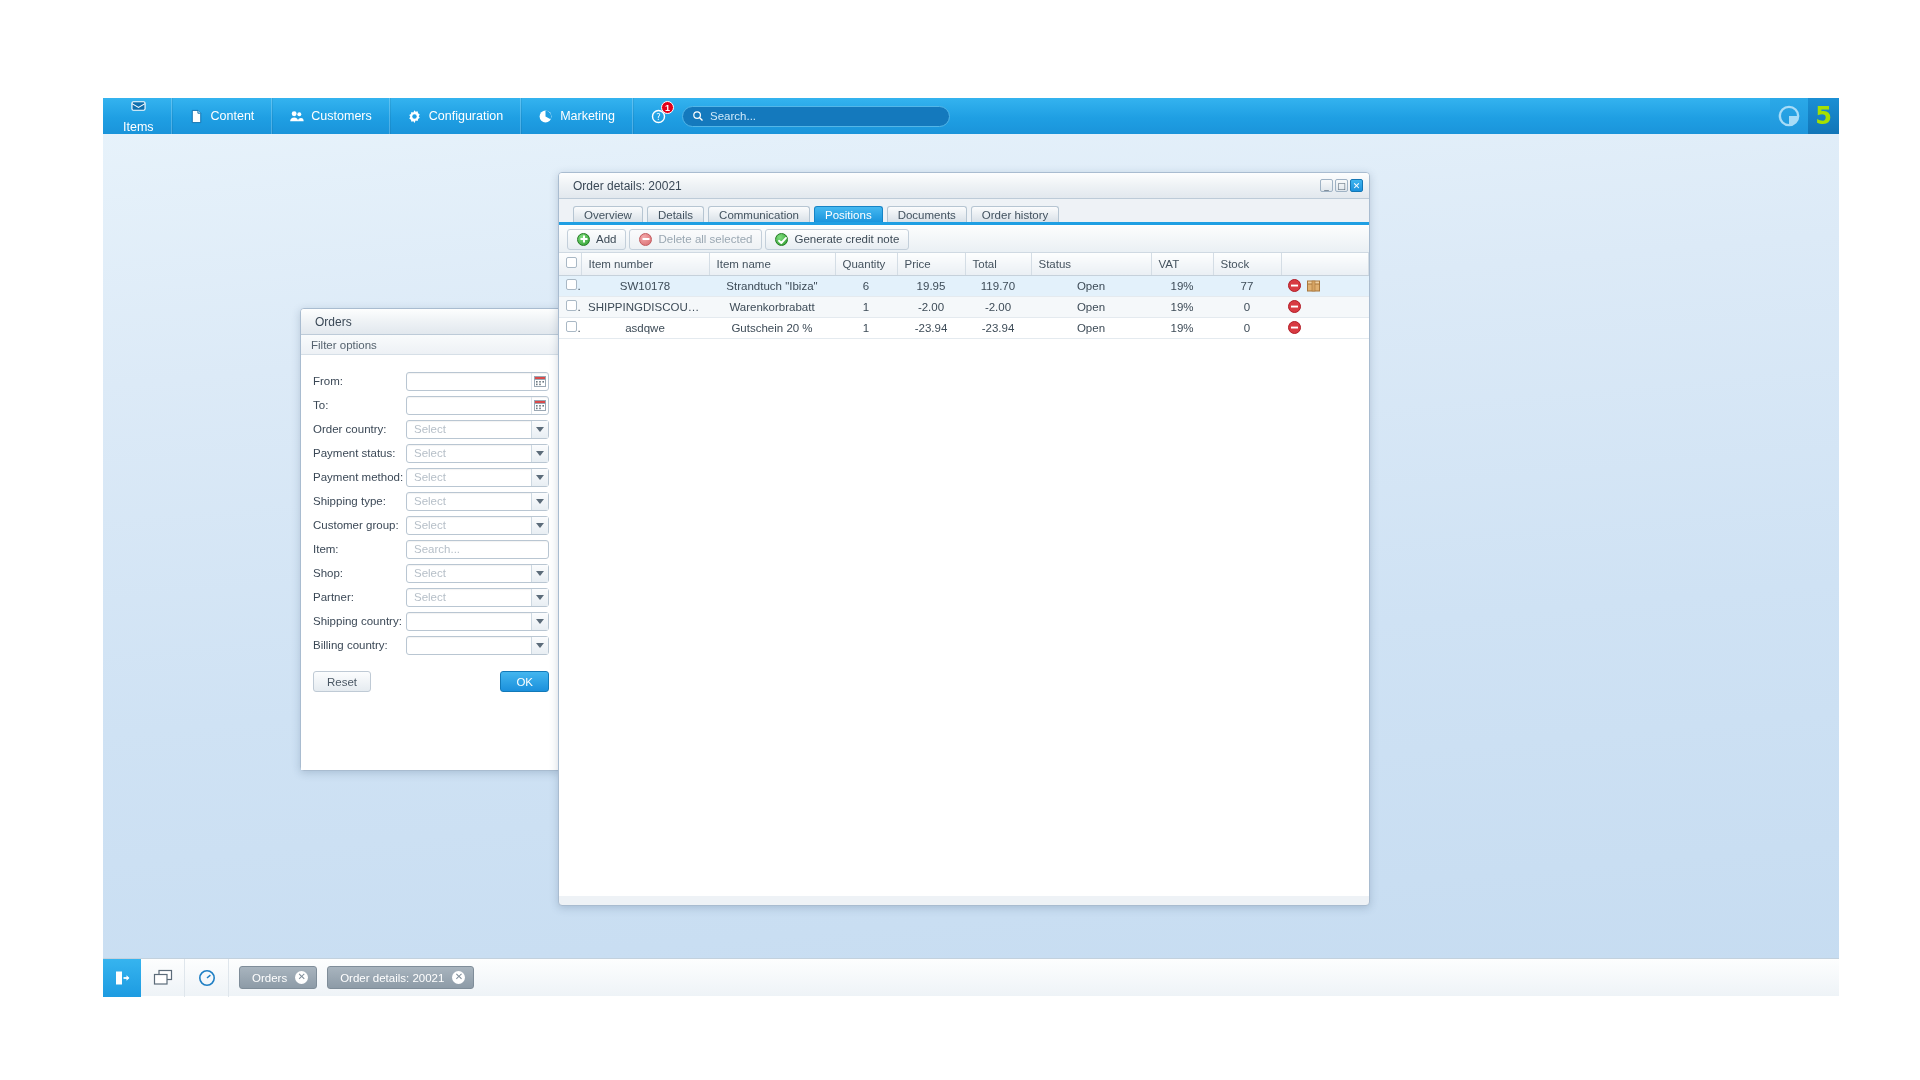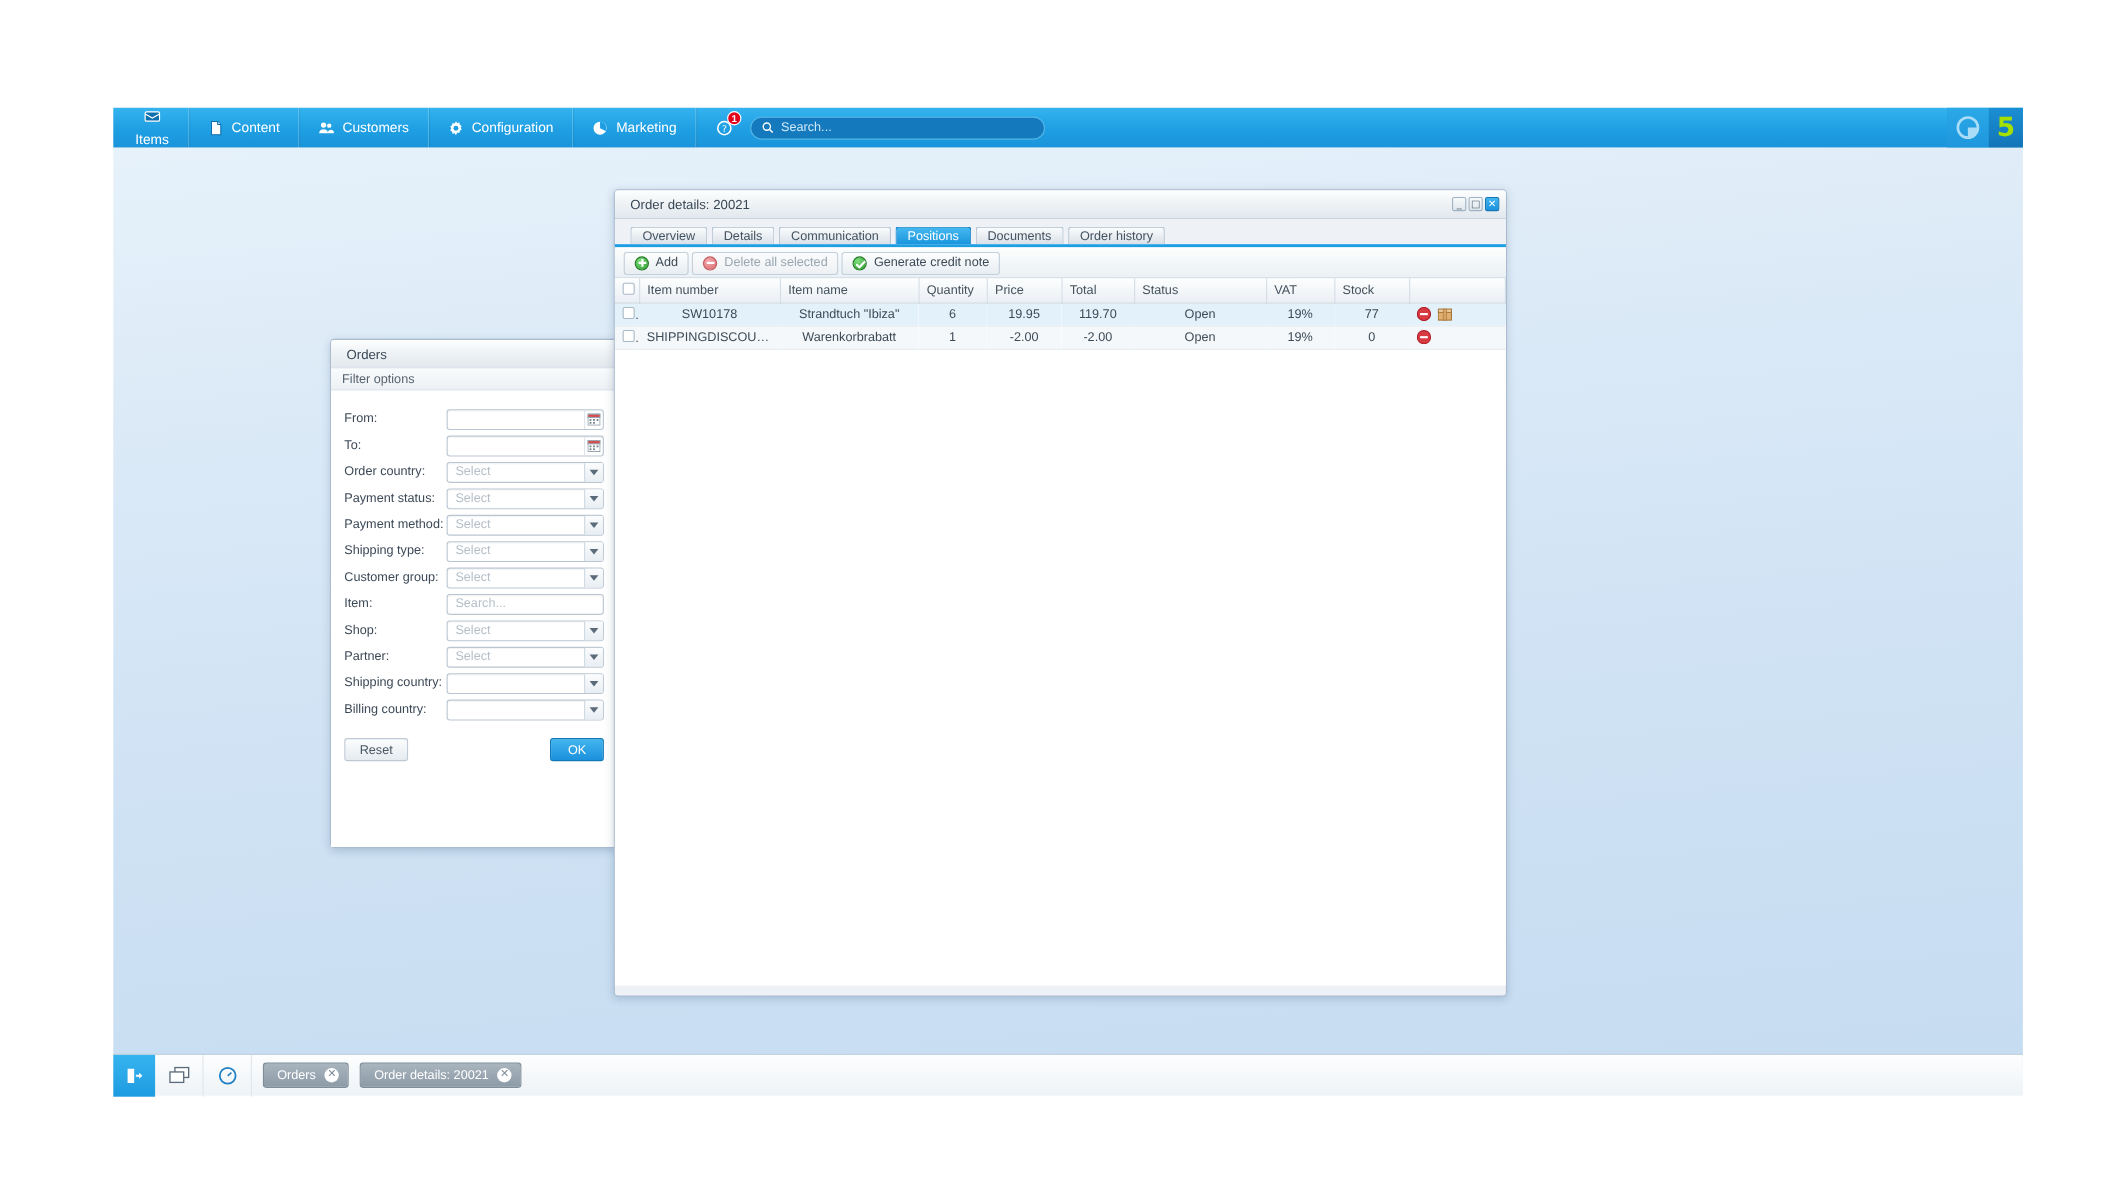--- a/index.html
+++ b/index.html
@@ -852,20 +852,41 @@
                 <div class="act-cell">
                   <span style="display: inline-flex; align-items: center; justify-content: center; cursor: pointer; flex: 0 0 auto;">
                     <svg width="13" height="13" viewBox="0 0 13 13">
                       <circle cx="6.5" cy="6.5" r="6" fill="#d83a42" stroke="#b01d27"></circle>
                       <rect x="3" y="5.6" width="7" height="1.9" fill="#fff"></rect>
                     </svg>
                   </span>
                 </div>
               </td>
             </tr>
+            <tr>
+              <td><span class="chk"></span></td>
+              <td>asdqwe</td>
+              <td>Gutschein 20 %</td>
+              <td>1</td>
+              <td>-23.94</td>
+              <td>-23.94</td>
+              <td>Open</td>
+              <td>19%</td>
+              <td>0</td>
+              <td>
+                <div class="act-cell">
+                  <span style="display: inline-flex; align-items: center; justify-content: center; cursor: pointer; flex: 0 0 auto;">
+                    <svg width="13" height="13" viewBox="0 0 13 13">
+                      <circle cx="6.5" cy="6.5" r="6" fill="#d83a42" stroke="#b01d27"></circle>
+                      <rect x="3" y="5.6" width="7" height="1.9" fill="#fff"></rect>
+                    </svg>
+                  </span>
+                </div>
+              </td>
+            </tr>
           </tbody>
       </table>
     </div>
   </div>
 
   <div class="taskbar">
     <div class="tb-logout">
       <svg width="18" height="18" viewBox="0 0 18 18">
         <path d="M3 2.5h6v13H3z" fill="#ffffff"></path>
         <path d="M10.5 9h5" stroke="#ffffff" stroke-width="1.8"></path>

